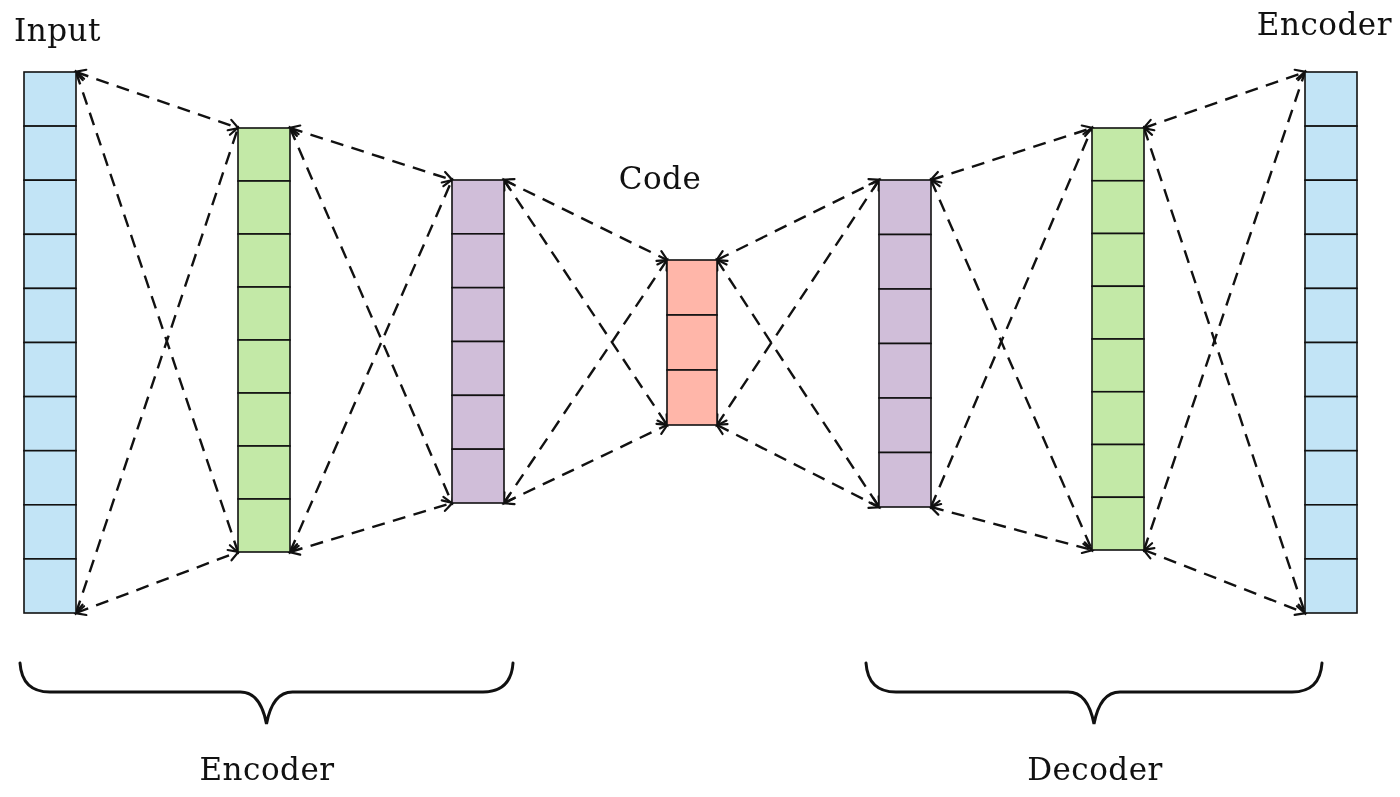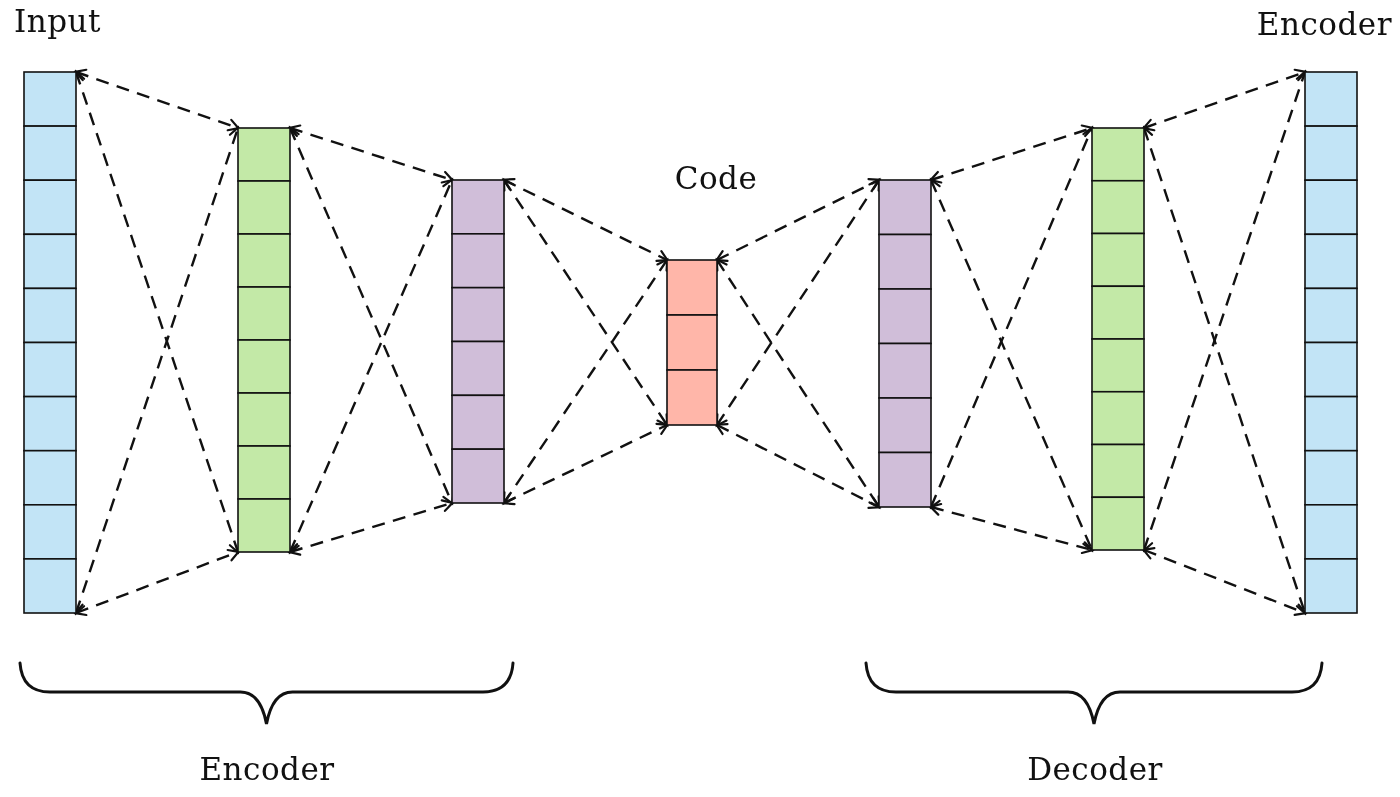--- a/index.html
+++ b/index.html
@@ -131,18 +131,18 @@
              Q 511 692 513 663" fill="none" stroke="#111111" stroke-width="3" stroke-linecap="round"></path>
       <path d="M 866 663
              Q 868 692 896 692
              L 1068 692
              Q 1088 692 1094 724
              Q 1100 692 1120 692
              L 1292 692
              Q 1320 692 1322 663" fill="none" stroke="#111111" stroke-width="3" stroke-linecap="round"></path>
     </svg>
 
-  <div class="diagram-label" style="left: 14px; top: 3px;">Input</div>
+  <div class="diagram-label" style="left: 14px; top: 12px;">Input</div>
   <div class="diagram-label label-right" style="left: 1392px; top: 6px;">Encoder</div>
-  <div class="diagram-label label-center" style="left: 716px; top: 160px;">Code</div>
+  <div class="diagram-label label-center" style="left: 660px; top: 160px;">Code</div>
   <div class="diagram-label label-center" style="left: 267px; top: 751px;">Encoder</div>
   <div class="diagram-label label-center" style="left: 1095px; top: 751px;">Decoder</div>
 </div>
 
 </body></html>

